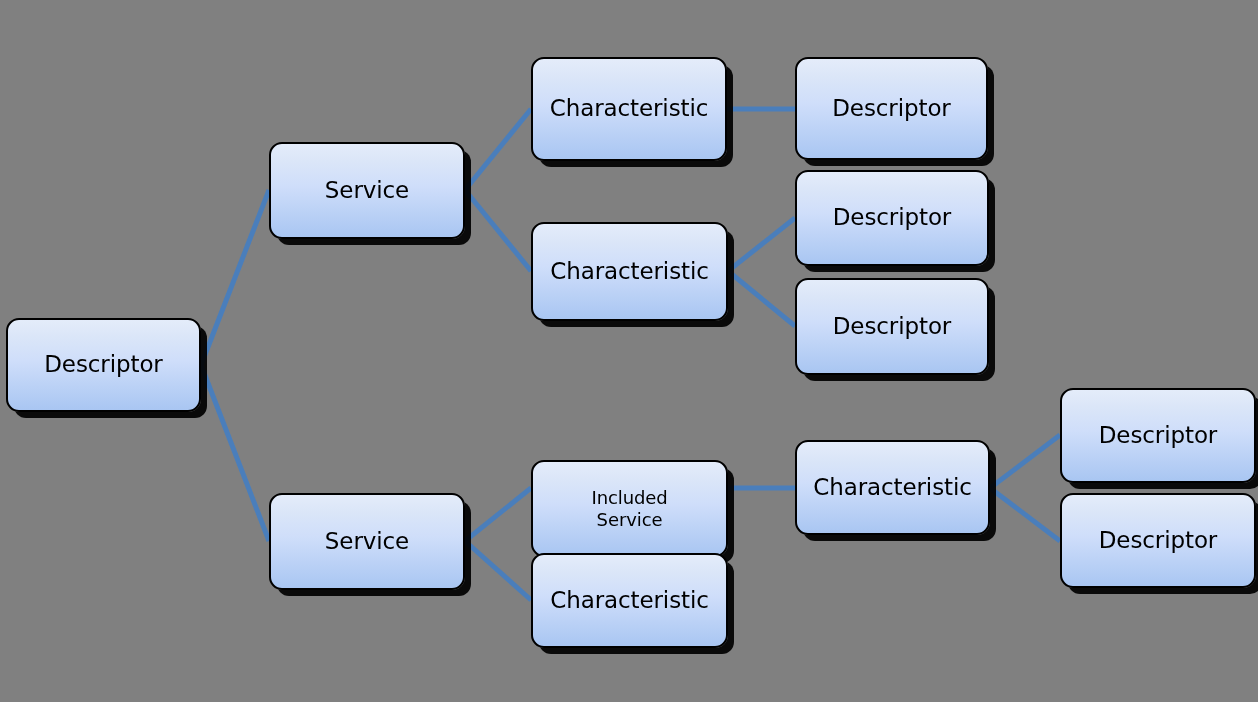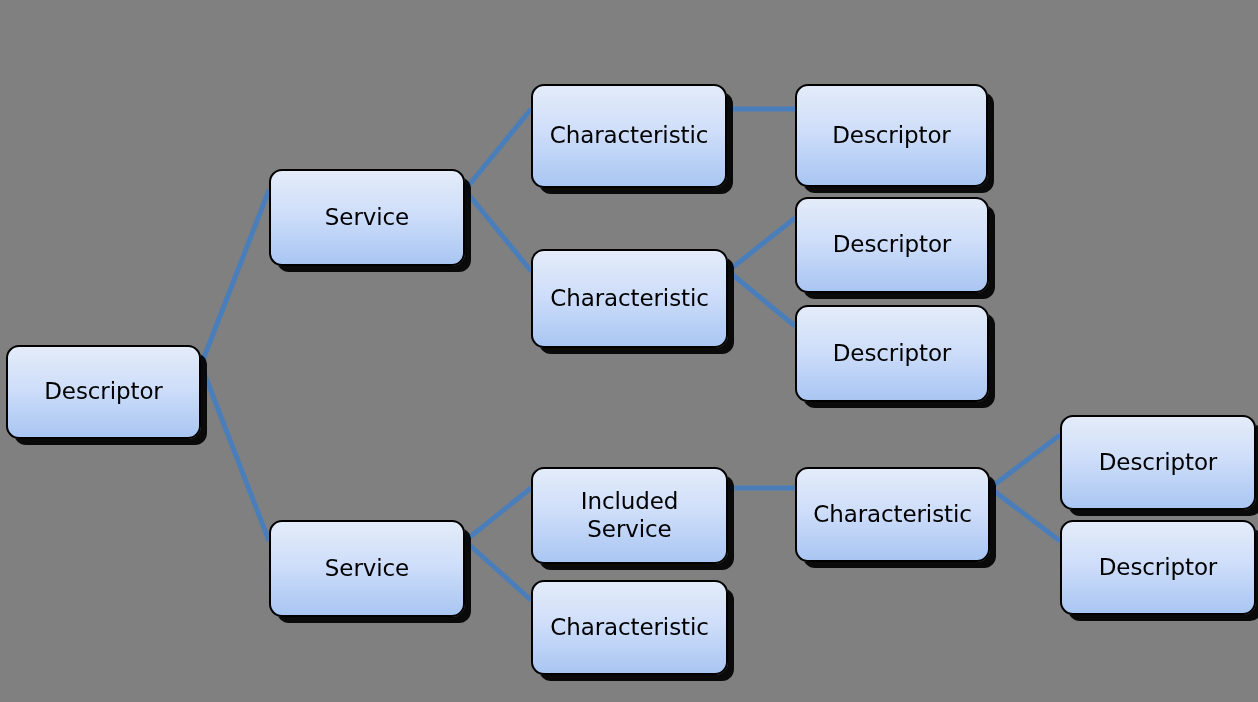--- a/index.html
+++ b/index.html
@@ -40,21 +40,20 @@
     display: flex;
     align-items: center;
     justify-content: center;
     text-align: center;
     color: #000000;
     font-size: 23px;
     line-height: 1.18;
     letter-spacing: -0.1px;
     white-space: pre-line;
     padding: 0 4px;
-    margin-top: 27px;
   }
   .node .label {
     display: block;
     width: 100%;
   }
 </style>
 </head>
 <body>
 
 <div id="canvas">
@@ -74,20 +73,20 @@
     </svg>
   <div id="nodes">
       <div class="node" style="left: 6px; top: 318px; width: 195px; height: 94px; font-size: 23px;"><span class="label">Descriptor</span></div>
       <div class="node" style="left: 269px; top: 142px; width: 196px; height: 97px; font-size: 23px;"><span class="label">Service</span></div>
       <div class="node" style="left: 531px; top: 57px; width: 196px; height: 104px; font-size: 23px;"><span class="label">Characteristic</span></div>
       <div class="node" style="left: 795px; top: 57px; width: 193px; height: 103px; font-size: 23px;"><span class="label">Descriptor</span></div>
       <div class="node" style="left: 531px; top: 222px; width: 197px; height: 99px; font-size: 23px;"><span class="label">Characteristic</span></div>
       <div class="node" style="left: 795px; top: 170px; width: 194px; height: 96px; font-size: 23px;"><span class="label">Descriptor</span></div>
       <div class="node" style="left: 795px; top: 278px; width: 194px; height: 97px; font-size: 23px;"><span class="label">Descriptor</span></div>
       <div class="node" style="left: 269px; top: 493px; width: 196px; height: 97px; font-size: 23px;"><span class="label">Service</span></div>
-      <div class="node" style="left: 531px; top: 440px; width: 197px; height: 97px; font-size: 23px;"><span class="label">Included
+      <div class="node" style="left: 531px; top: 460px; width: 197px; height: 97px; font-size: 18px;"><span class="label">Included
 Service</span></div>
       <div class="node" style="left: 531px; top: 553px; width: 197px; height: 95px; font-size: 23px;"><span class="label">Characteristic</span></div>
       <div class="node" style="left: 795px; top: 440px; width: 195px; height: 95px; font-size: 23px;"><span class="label">Characteristic</span></div>
       <div class="node" style="left: 1060px; top: 388px; width: 196px; height: 95px; font-size: 23px;"><span class="label">Descriptor</span></div>
       <div class="node" style="left: 1060px; top: 493px; width: 196px; height: 95px; font-size: 23px;"><span class="label">Descriptor</span></div>
     </div>
 </div>
 
 </body></html>

